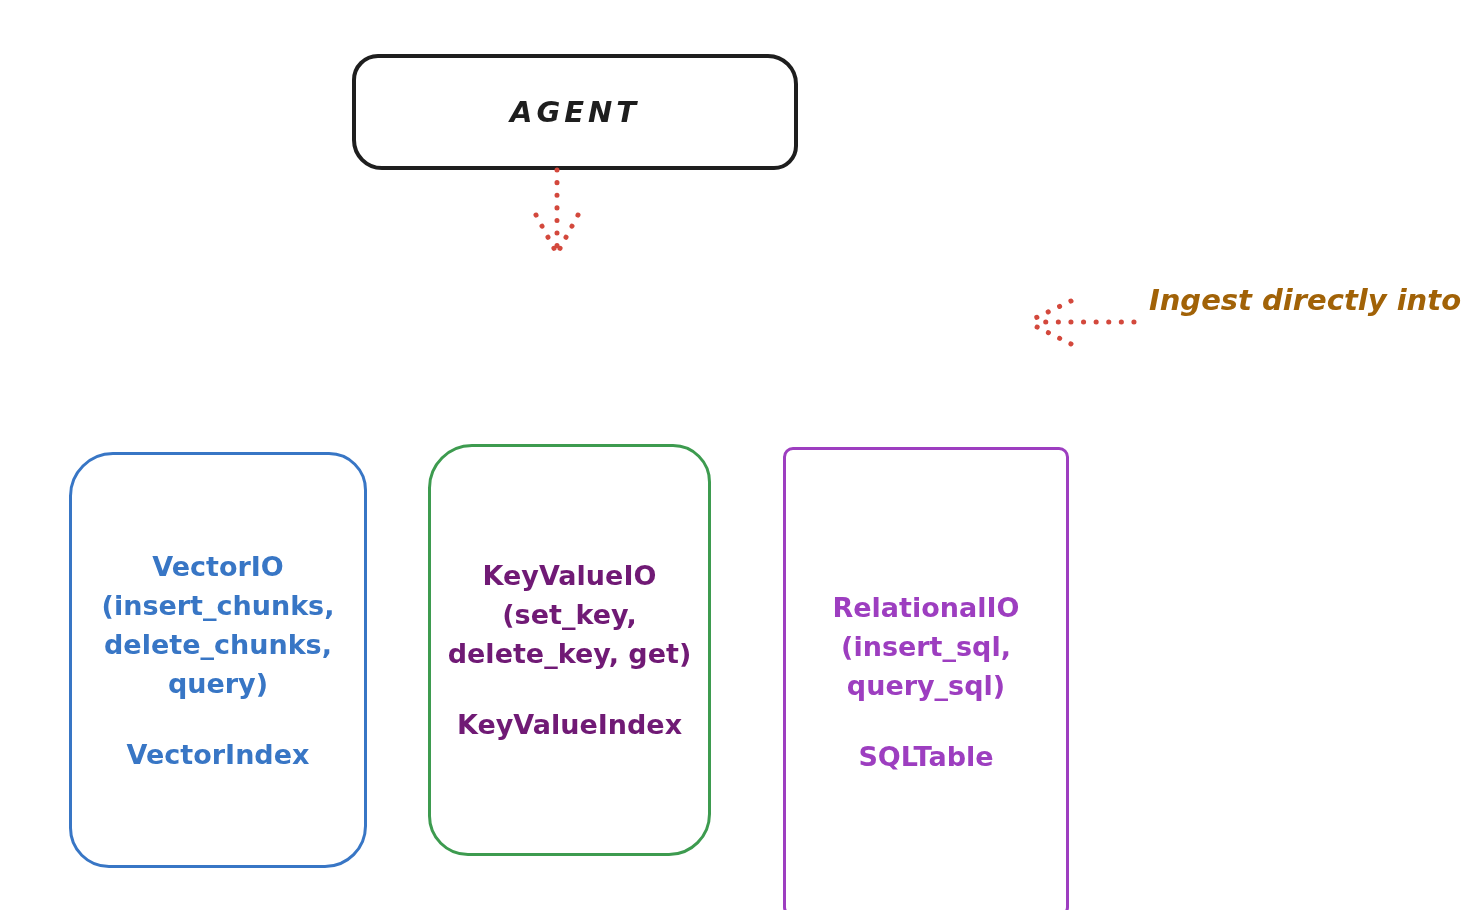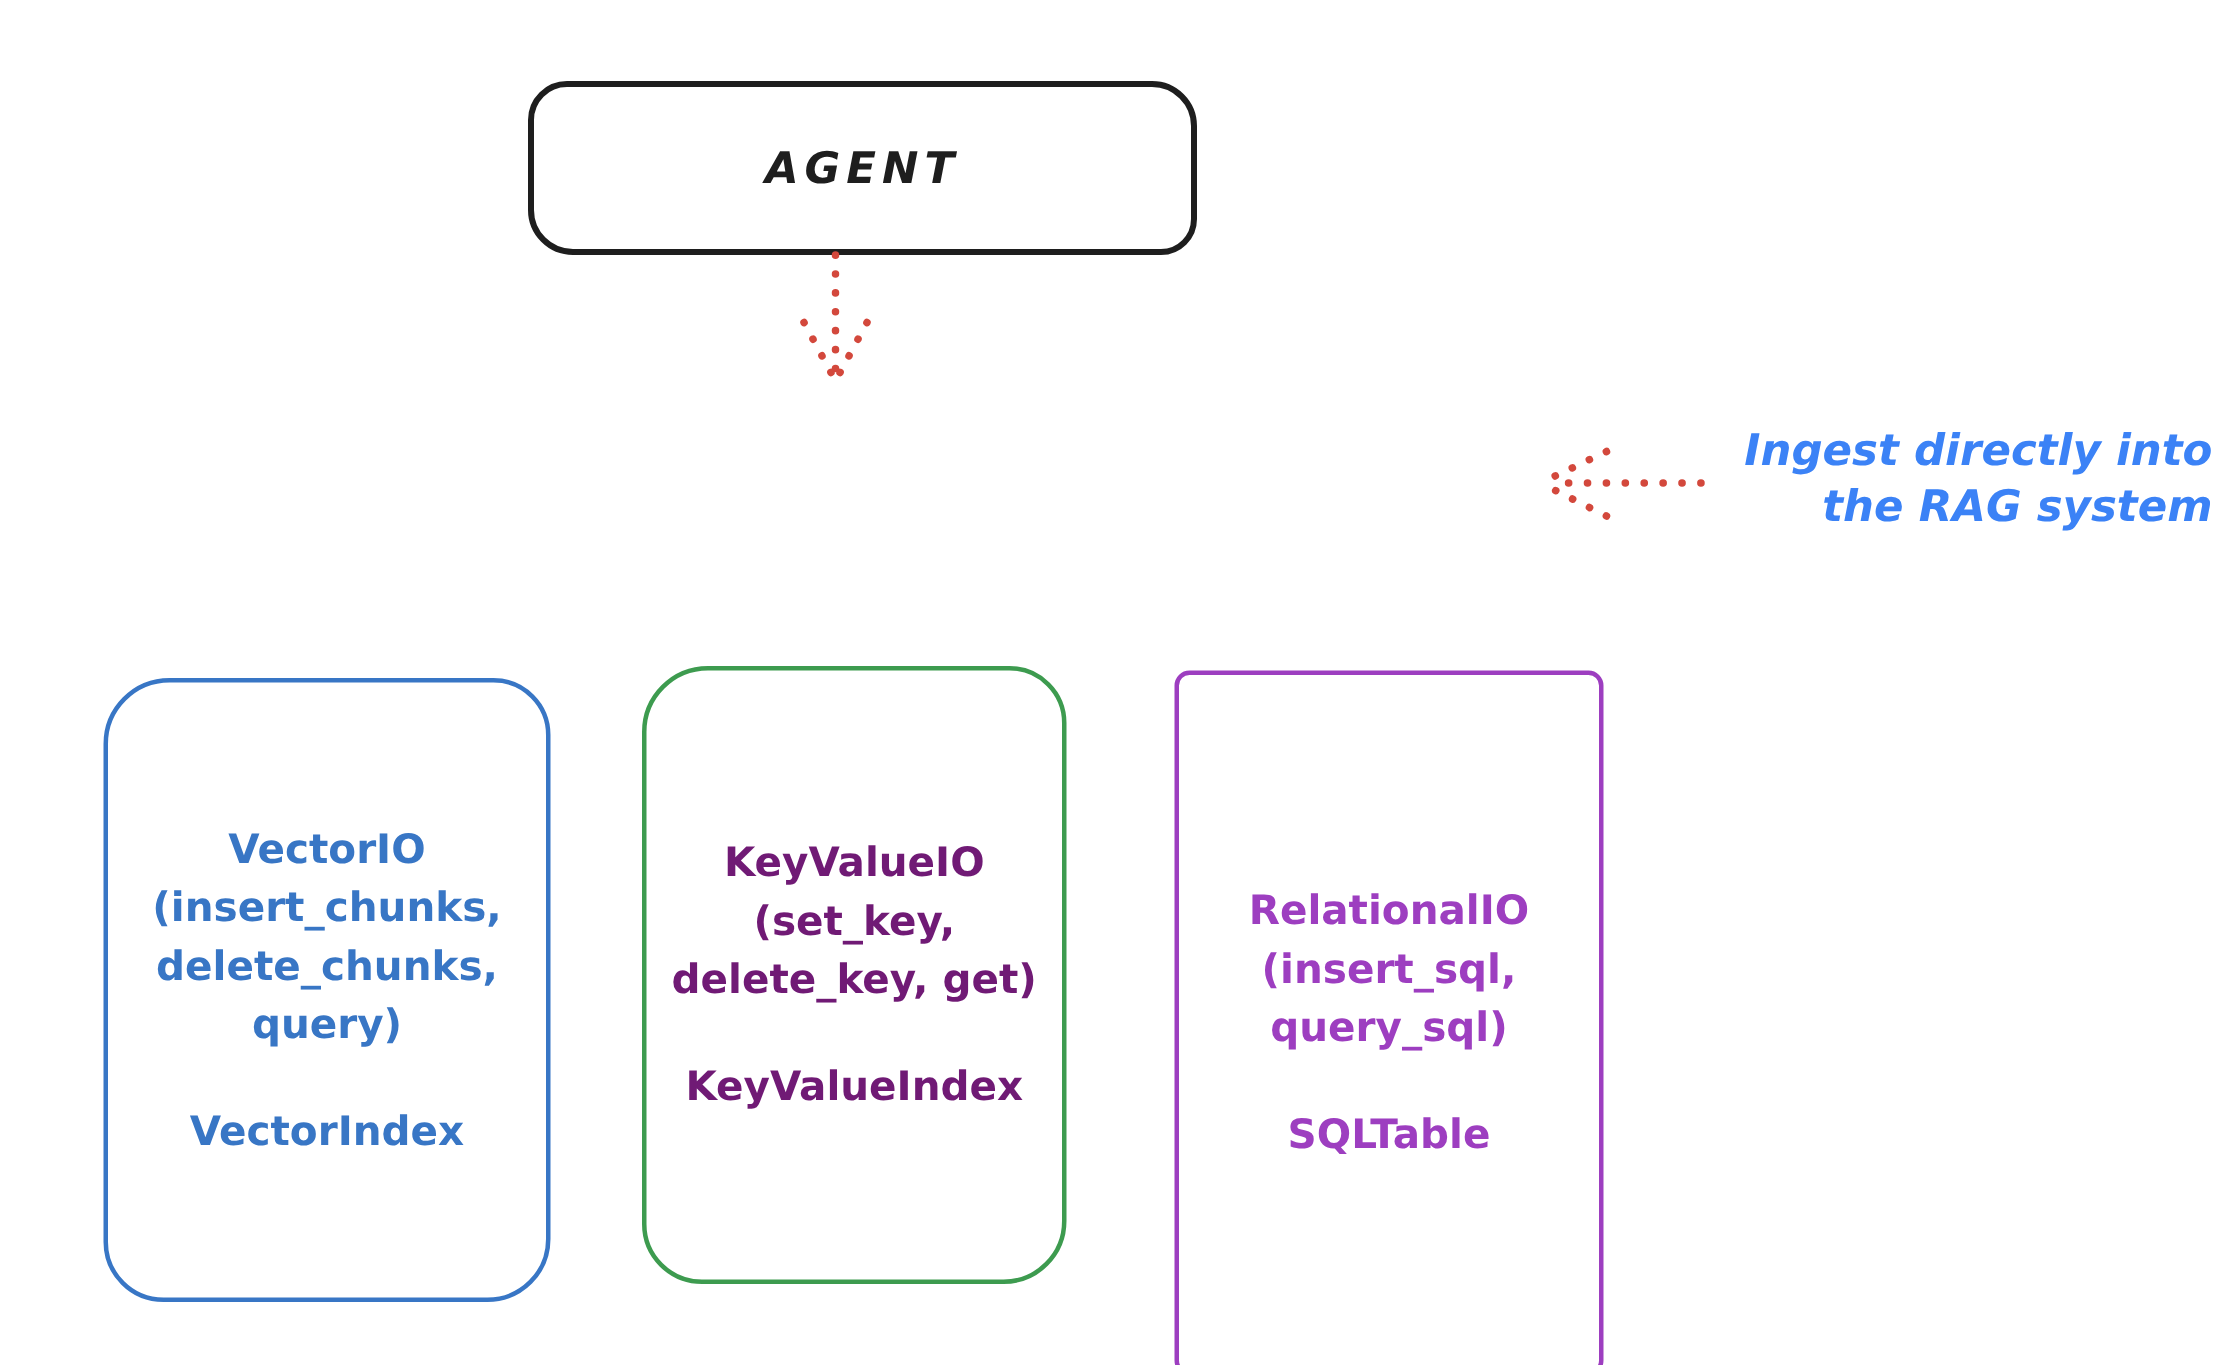--- a/index.html
+++ b/index.html
@@ -87,22 +87,22 @@
     width: 286px; height: 470px;
     border-color: #9d3ec0;
     color: #9d3ec0;
     border-radius: 10px;
   }
 
   .annotation {
     position: absolute;
     left: 1135px; top: 282px;
     width: 340px;
-    text-align: right;
-    color: #3b82f6;
+    text-align: center;
+    color: #a16207;
     font-size: 29px;
     line-height: 37px;
     font-weight: 700;
     font-style: italic;
   }
 
   .arrow-layer {
     position: absolute;
     left: 0; top: 0;
     width: 1484px; height: 910px;
@@ -136,21 +136,20 @@
     <g>
       <path class="dotted" d="M1134,322 L1044,322"></path>
       <path class="dotted" d="M1071,301 L1027,322"></path>
       <path class="dotted" d="M1071,344 L1027,322"></path>
     </g>
   </svg>
 
 
   <div class="annotation">
     <div>Ingest directly into</div>
-    <div>the RAG system</div>
   </div>
 
   <div class="box backend-box box-vector">
     <div class="methods">VectorIO
 (insert_chunks,
 delete_chunks,
 query)</div>
     <div class="index-label">VectorIndex</div>
   </div>
 

